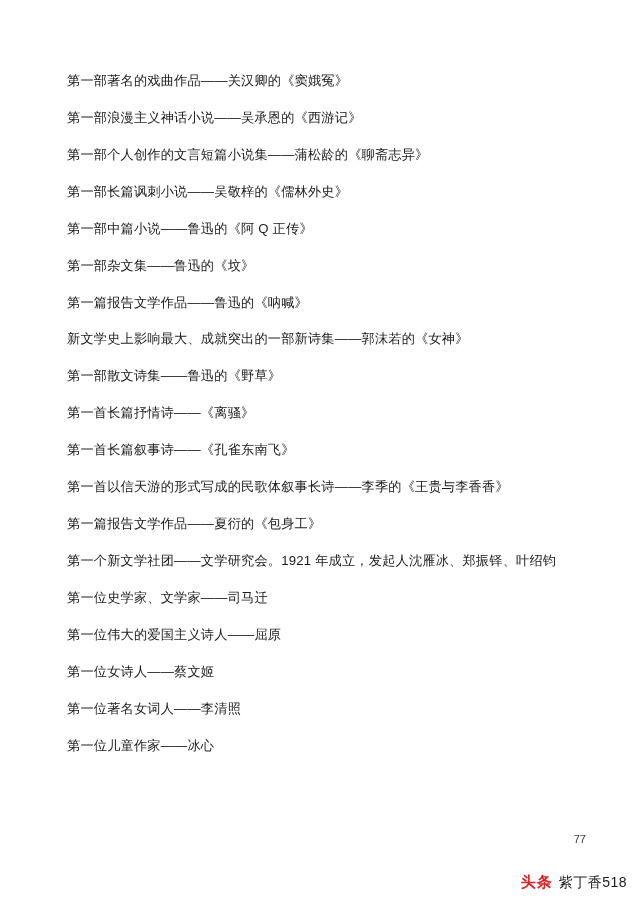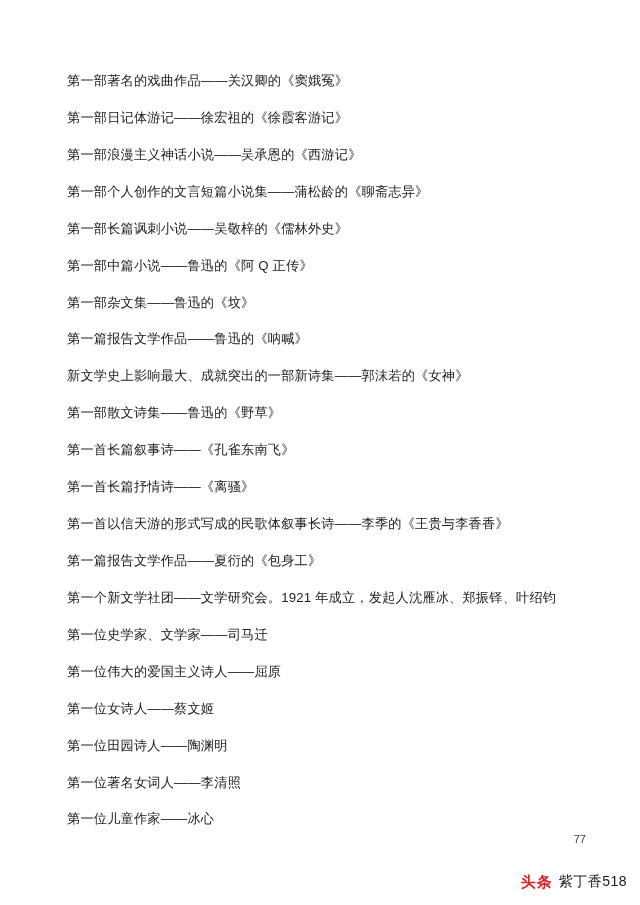--- a/index.html
+++ b/index.html
@@ -53,21 +53,21 @@
     height: 46px;
     background: #ffffff;
     display: flex;
     align-items: center;
     justify-content: flex-end;
     padding-right: 22px;
     box-sizing: border-box;
   }
   .brand {
     display: flex;
-    align-items: flex-start;
+    align-items: flex-end;
     gap: 6px;
   }
   .brand-logo {
     font-size: 15px;
     font-weight: 700;
     color: #d9252a;
     letter-spacing: 1px;
   }
   .brand-name {
     font-size: 14px;
@@ -76,38 +76,36 @@
     letter-spacing: 0.5px;
   }
 </style>
 </head>
 <body>
 
 <div class="page">
 
   <div class="content">
     <p class="line">第一部著名的戏曲作品——关汉卿的《窦娥冤》</p>
-    <p class="line">第一部日记体游记——徐宏祖的《徐霞客游记》</p>
     <p class="line">第一部浪漫主义神话小说——吴承恩的《西游记》</p>
     <p class="line">第一部个人创作的文言短篇小说集——蒲松龄的《聊斋志异》</p>
     <p class="line">第一部长篇讽刺小说——吴敬梓的《儒林外史》</p>
     <p class="line">第一部中篇小说——鲁迅的《阿 Q 正传》</p>
     <p class="line">第一部杂文集——鲁迅的《坟》</p>
     <p class="line">第一篇报告文学作品——鲁迅的《呐喊》</p>
     <p class="line">新文学史上影响最大、成就突出的一部新诗集——郭沫若的《女神》</p>
     <p class="line">第一部散文诗集——鲁迅的《野草》</p>
+    <p class="line">第一首长篇抒情诗——《离骚》</p>
     <p class="line">第一首长篇叙事诗——《孔雀东南飞》</p>
-    <p class="line">第一首长篇抒情诗——《离骚》</p>
     <p class="line">第一首以信天游的形式写成的民歌体叙事长诗——李季的《王贵与李香香》</p>
     <p class="line">第一篇报告文学作品——夏衍的《包身工》</p>
     <p class="line">第一个新文学社团——文学研究会。1921 年成立，发起人沈雁冰、郑振铎、叶绍钧</p>
     <p class="line">第一位史学家、文学家——司马迁</p>
     <p class="line">第一位伟大的爱国主义诗人——屈原</p>
     <p class="line">第一位女诗人——蔡文姬</p>
-    <p class="line">第一位田园诗人——陶渊明</p>
     <p class="line">第一位著名女词人——李清照</p>
     <p class="line">第一位儿童作家——冰心</p>
   </div>
 
   <div class="page-number">77</div>
 
   <div class="footer">
     <div class="brand">
       <span class="brand-logo">头条</span>
       <span class="brand-name">紫丁香518</span>

